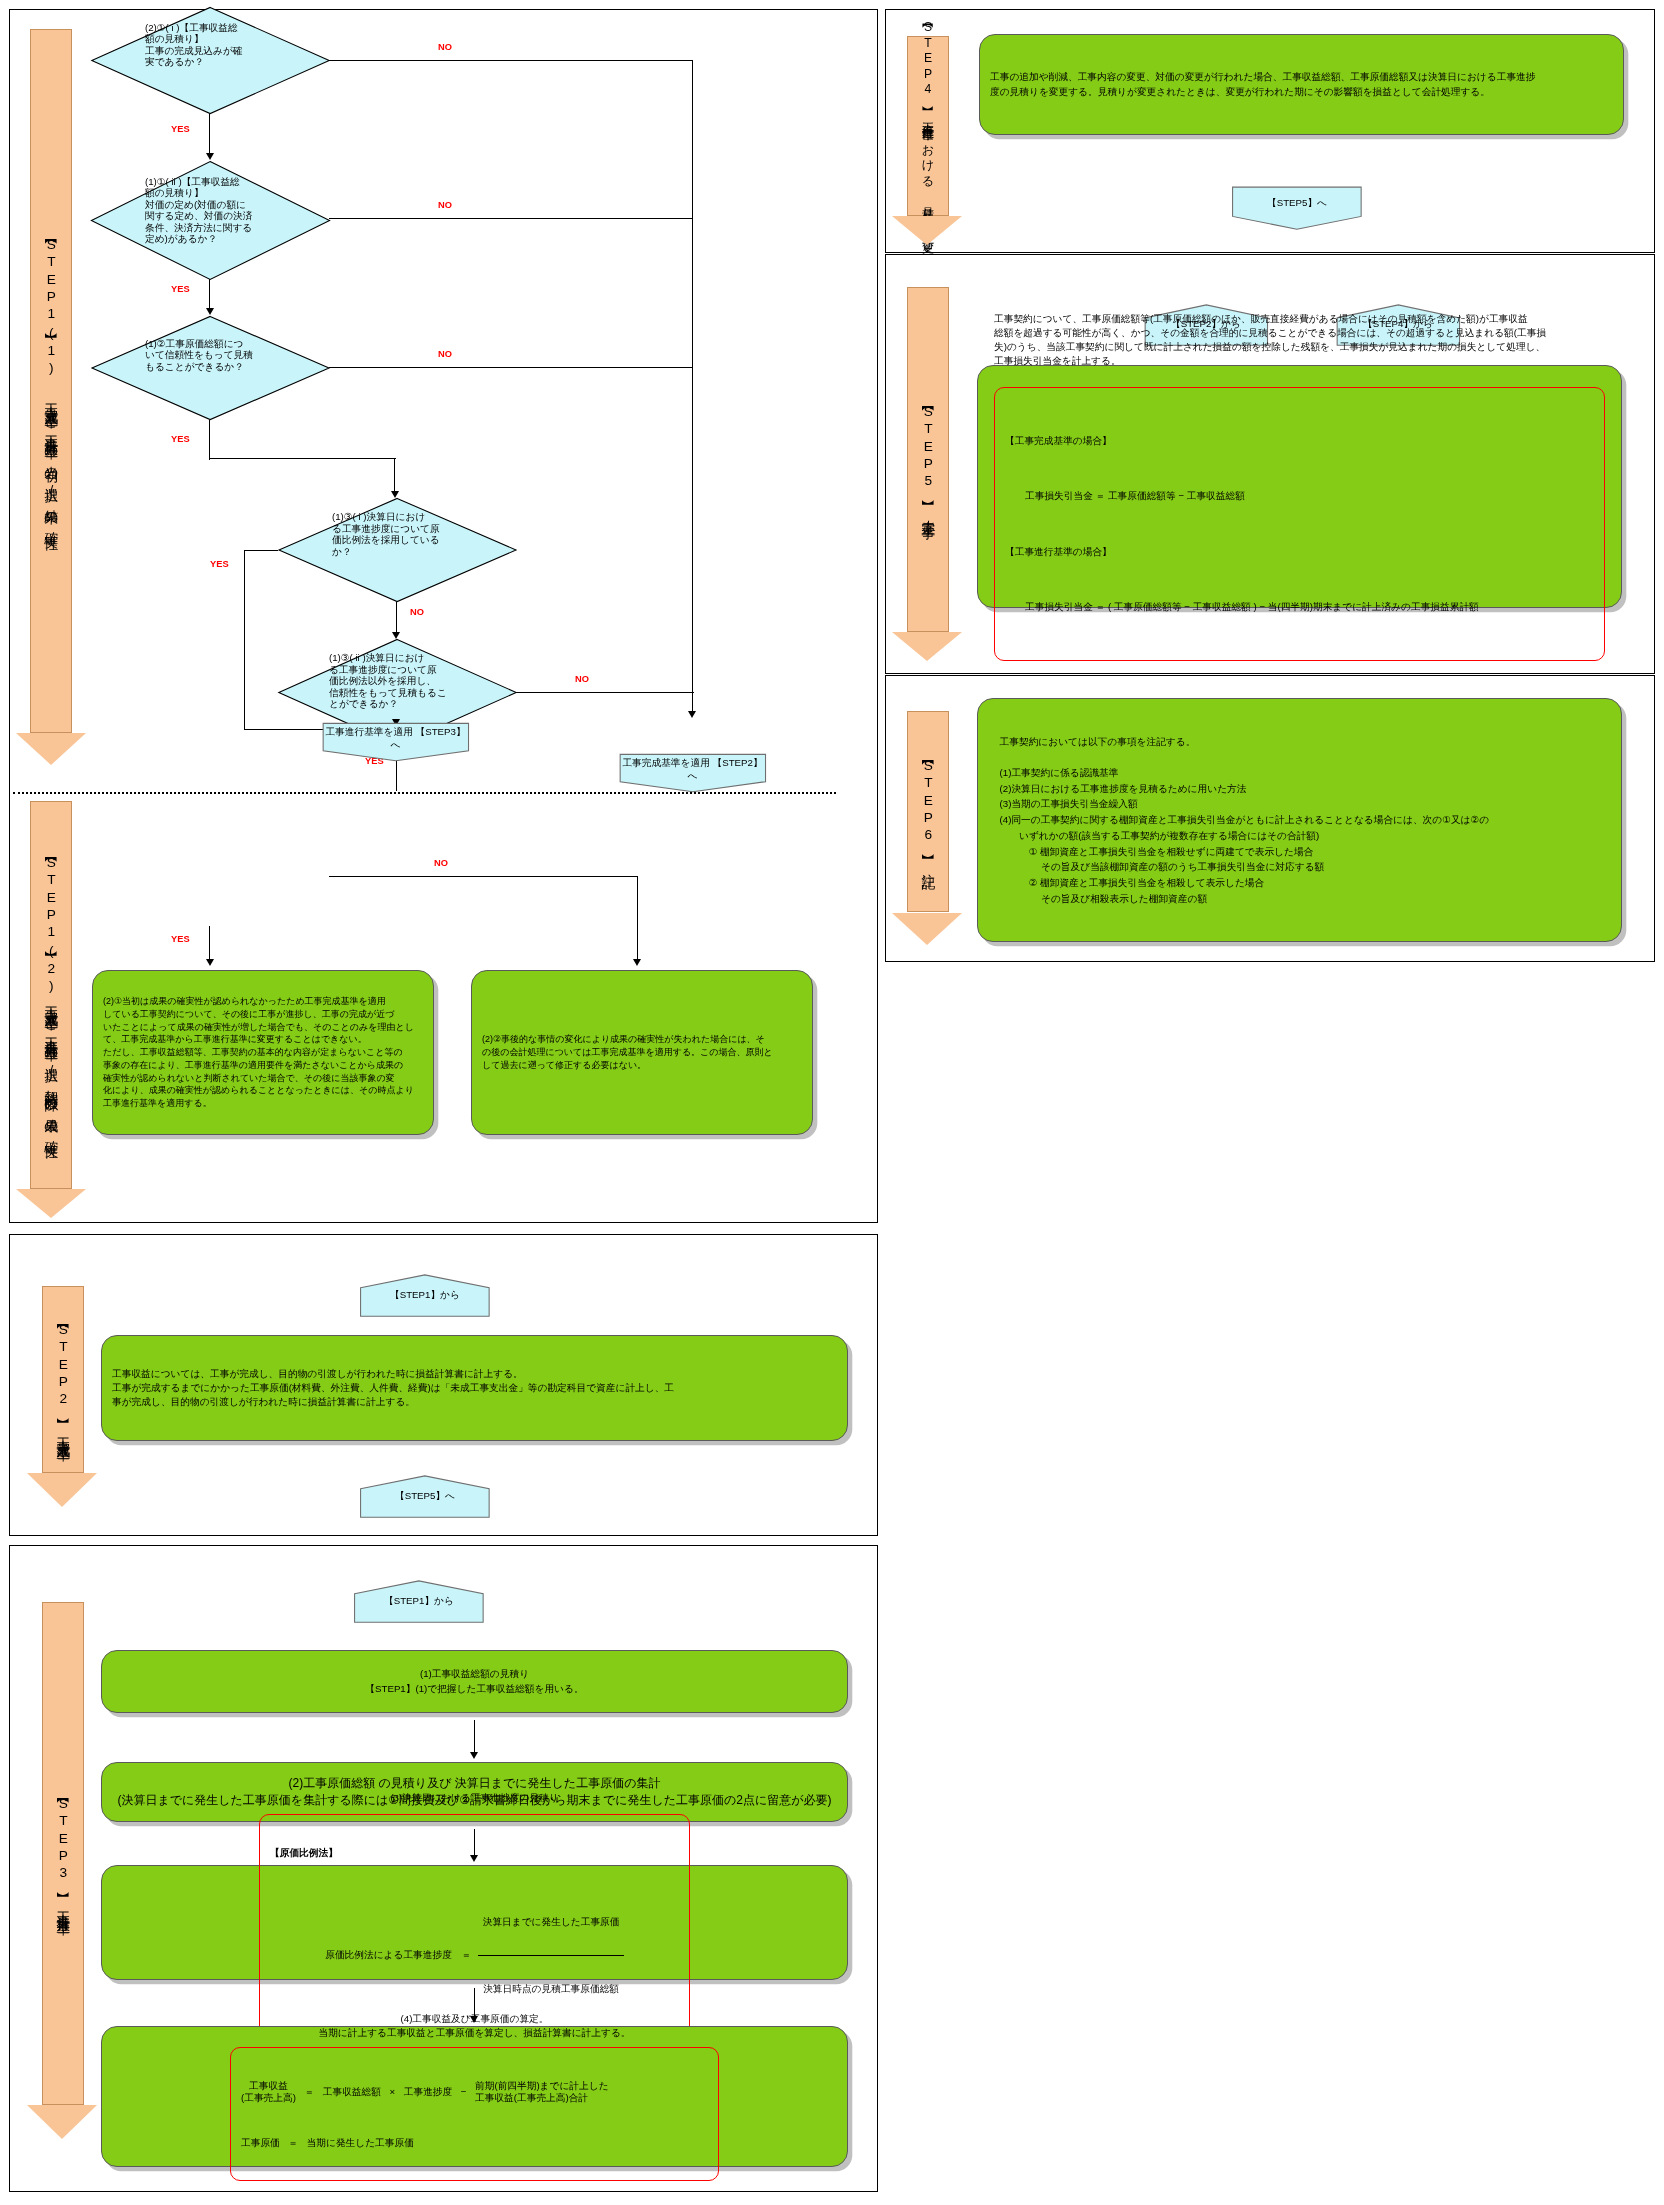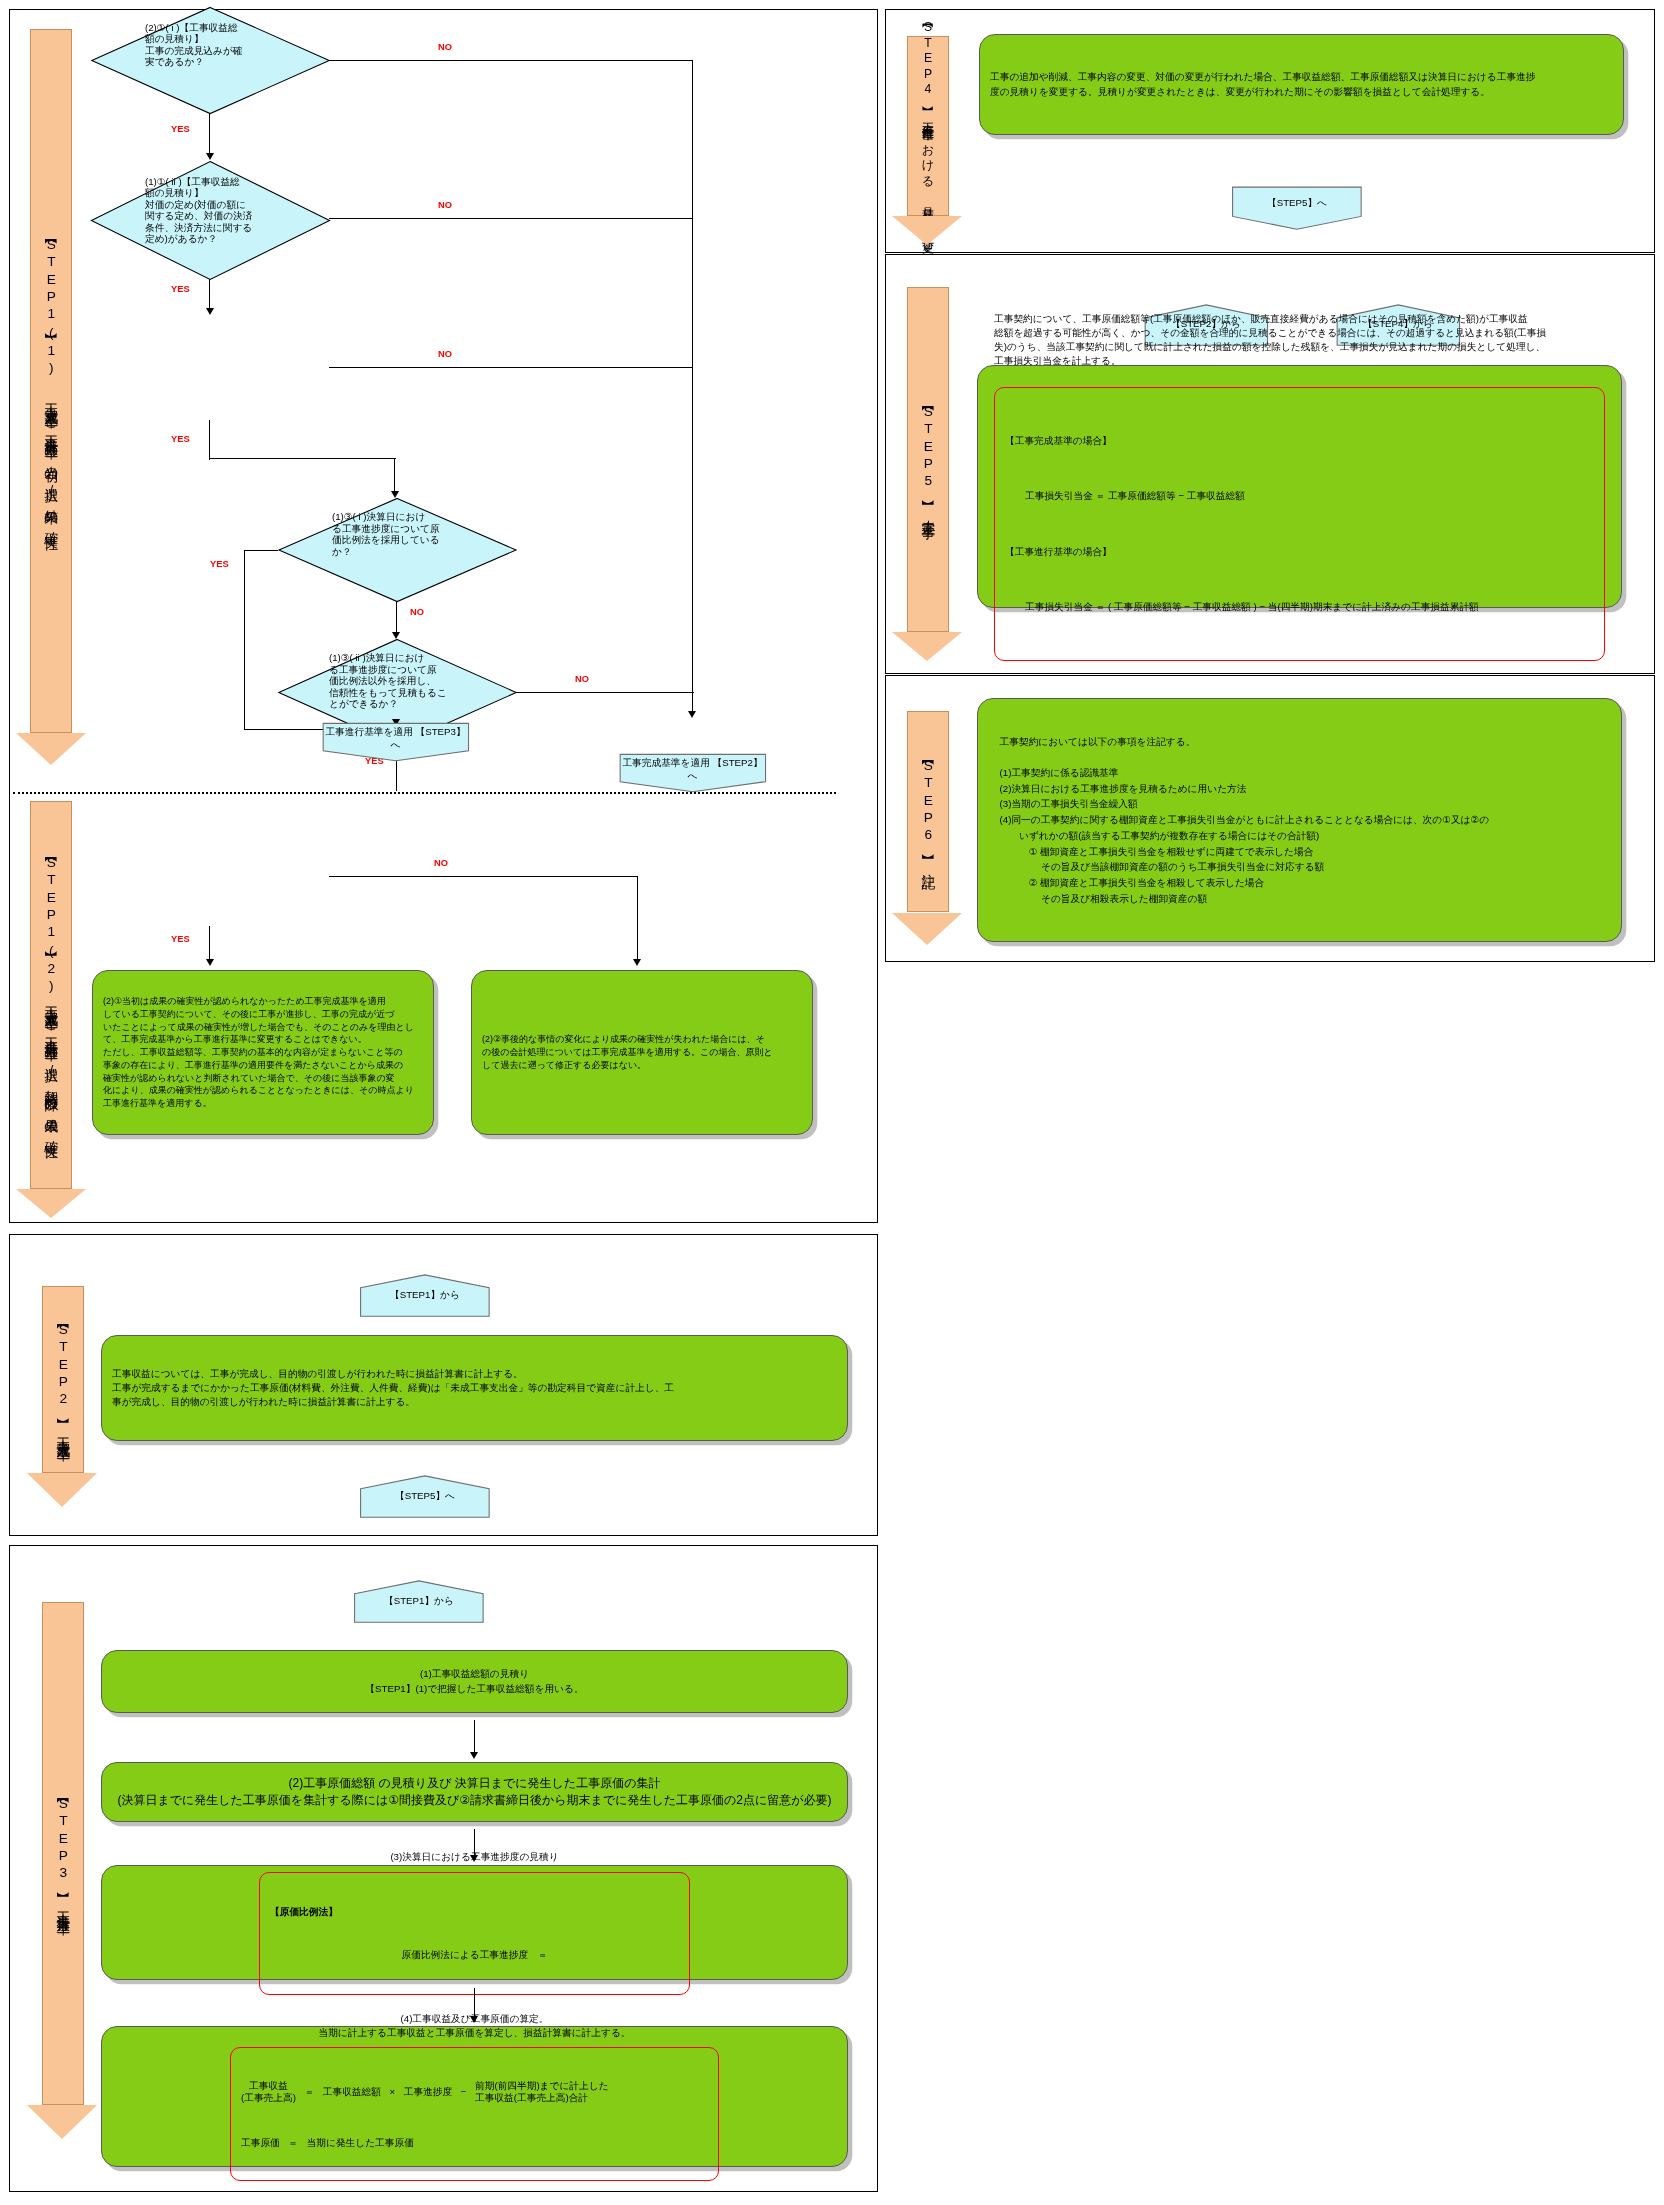--- a/index.html
+++ b/index.html
@@ -123,20 +123,28 @@
 関する定め、対価の決済
 条件、決済方法に関する
 定め)があるか？</div>
   </div>
   <div class="ln lnh" style="left:329px;top:218px;width:364px;"></div>
   <div class="lbl" style="left:438px;top:200px;">NO</div>
   <div class="ln lnv" style="left:209px;top:279px;height:32px;"></div>
   <div class="arrowdown" style="left:206px;top:308px;"></div>
   <div class="lbl" style="left:171px;top:284px;">YES</div>
 
+  <div class="diamond" style="left:90px;top:315px;width:241px;height:106px;">
+    <svg width="241" height="106" viewBox="0 0 335 148">
+        <polygon points="167,2 333,74 167,146 2,74" fill="#c9f5fa" stroke="#000" stroke-width="1.5"></polygon>
+      </svg>
+    <div class="dtext" style="left:55px;top:23px;width:151px;">(1)②工事原価総額につ
+いて信頼性をもって見積
+もることができるか？</div>
+  </div>
   <div class="ln lnh" style="left:329px;top:367px;width:364px;"></div>
   <div class="lbl" style="left:438px;top:349px;">NO</div>
 
   <div class="ln lnv" style="left:209px;top:420px;height:40px;"></div>
   <div class="ln lnh" style="left:209px;top:458px;width:187px;"></div>
   <div class="ln lnv" style="left:394px;top:458px;height:34px;"></div>
   <div class="arrowdown" style="left:391px;top:491px;"></div>
   <div class="lbl" style="left:171px;top:434px;">YES</div>
 
   <div class="diamond" style="left:277px;top:497px;width:241px;height:106px;">
@@ -274,20 +282,25 @@
 
   <div class="ln lnv" style="left:474px;top:1829px;height:29px;"></div>
   <div class="arrowdown" style="left:470px;top:1855px;"></div>
 
   <div class="rbox" style="left:101px;top:1865px;width:747px;height:115px;padding:8.6px 13px;">
     <div style="text-align:center;margin-bottom:8.6px;">(3)決算日における工事進捗度の見積り</div>
     <div class="redbox" style="width:431px;margin:0 auto;line-height:1.3;">
       <div style="font-weight:bold;margin-bottom:5.7px;">【原価比例法】</div>
       <div style="display:flex;align-items:center;justify-content:center;gap:7.2px;">
         <span>原価比例法による工事進捗度　＝</span>
+        <span style="display:inline-block;text-align:center;">
+          <span style="display:block;padding:0 4.3px 1.4px;">決算日までに発生した工事原価</span>
+          <span style="display:block;border-top:0.7px solid #000;"></span>
+          <span style="display:block;padding:1.4px 4.3px 0;">決算日時点の見積工事原価総額</span>
+        </span>
       </div>
     </div>
   </div>
 
   <div class="ln lnv" style="left:474px;top:1988px;height:32px;"></div>
   <div class="arrowdown" style="left:470px;top:2016px;"></div>
 
   <div class="rbox" style="left:101px;top:2026px;width:747px;height:141px;padding:8.6px 13px;">
     <div style="text-align:center;margin-bottom:7.2px;">(4)工事収益及び工事原価の算定。
 当期に計上する工事収益と工事原価を算定し、損益計算書に計上する。</div>

